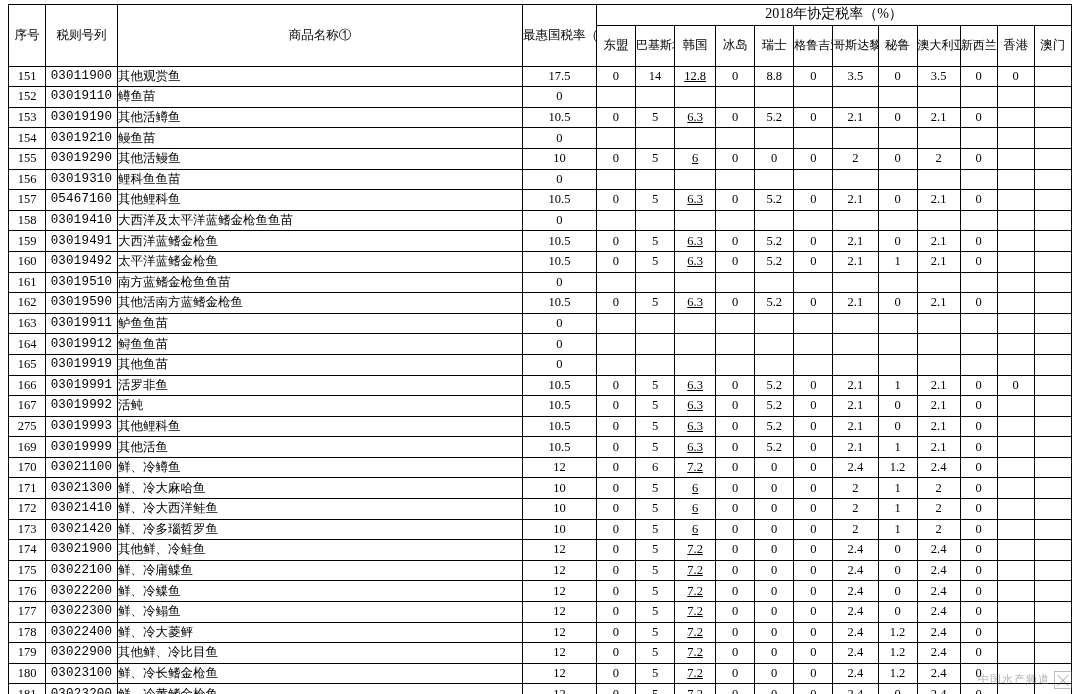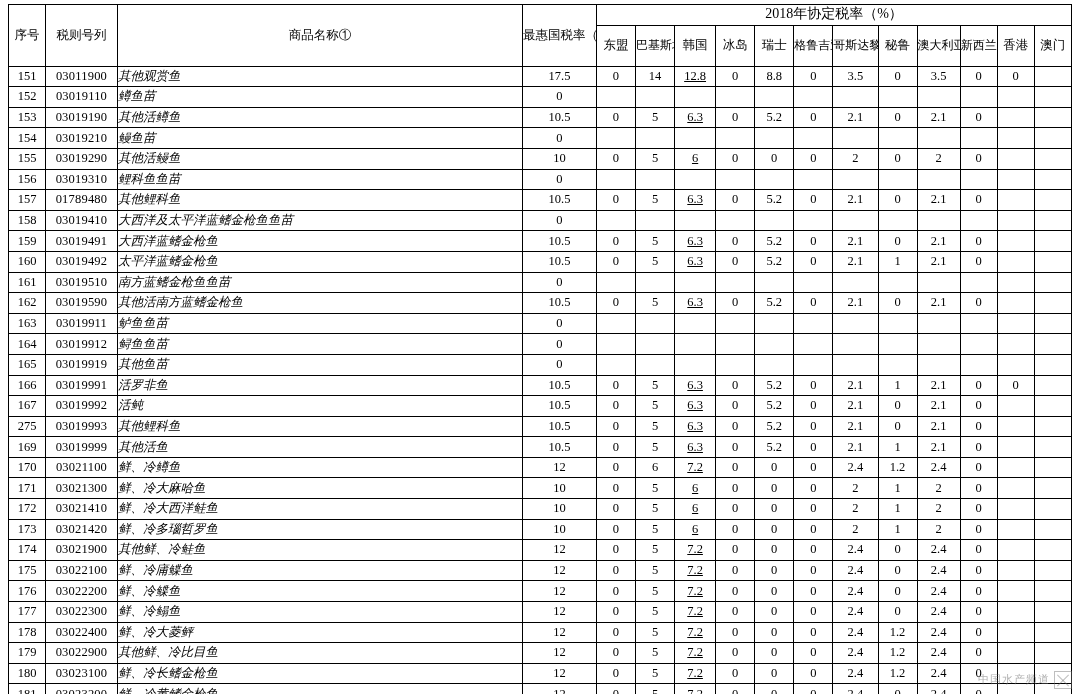--- a/index.html
+++ b/index.html
@@ -46,22 +46,22 @@
     text-align: center;
     font-size: 12.5px;
     padding: 0 1px;
     white-space: normal;
     line-height: 1.12;
   }
   .hdr-cell.small {
     font-size: 12px;
   }
   td.c-seq   { text-align: center; width: 36px; margin-left: 44px; }
-  td.c-code  { text-align: center; width: 70px; letter-spacing: 0.2px; }
-  td.c-name  { text-align: left; padding-left: 4px; width: 394px; font-style: italic; }
+  td.c-code  { text-align: center; width: 70px; letter-spacing: 0.2px; font-family: Liberation Mono, monospace; }
+  td.c-name  { text-align: left; padding-left: 4px; width: 394px; }
   td.c-mfn   { text-align: center; width: 72px; margin-left: 43px; }
   td.c-rate  { text-align: center; }
   .w-asean  { width: 38px; }
   .w-pak    { width: 38px; }
   .w-kor    { width: 40px; text-decoration: underline; }
   .w-ice    { width: 38px; }
   .w-swi    { width: 38px; }
   .w-geo    { width: 38px; }
   .w-cos    { width: 44px; }
   .w-per    { width: 38px; }
@@ -253,21 +253,21 @@
           <td class="c-rate w-geo"></td>
           <td class="c-rate w-cos"></td>
           <td class="c-rate w-per"></td>
           <td class="c-rate w-aus"></td>
           <td class="c-rate w-nzl"></td>
           <td class="c-rate w-hk"></td>
           <td class="c-rate w-mac"></td>
         </tr>
         <tr>
           <td class="c-seq">157</td>
-          <td class="c-code">01789480</td>
+          <td class="c-code">05467160</td>
           <td class="c-name">其他鲤科鱼</td>
           <td class="c-mfn">10.5</td>
           <td class="c-rate w-asean">0</td>
           <td class="c-rate w-pak">5</td>
           <td class="c-rate w-kor">6.3</td>
           <td class="c-rate w-ice">0</td>
           <td class="c-rate w-swi">5.2</td>
           <td class="c-rate w-geo">0</td>
           <td class="c-rate w-cos">2.1</td>
           <td class="c-rate w-per">0</td>

